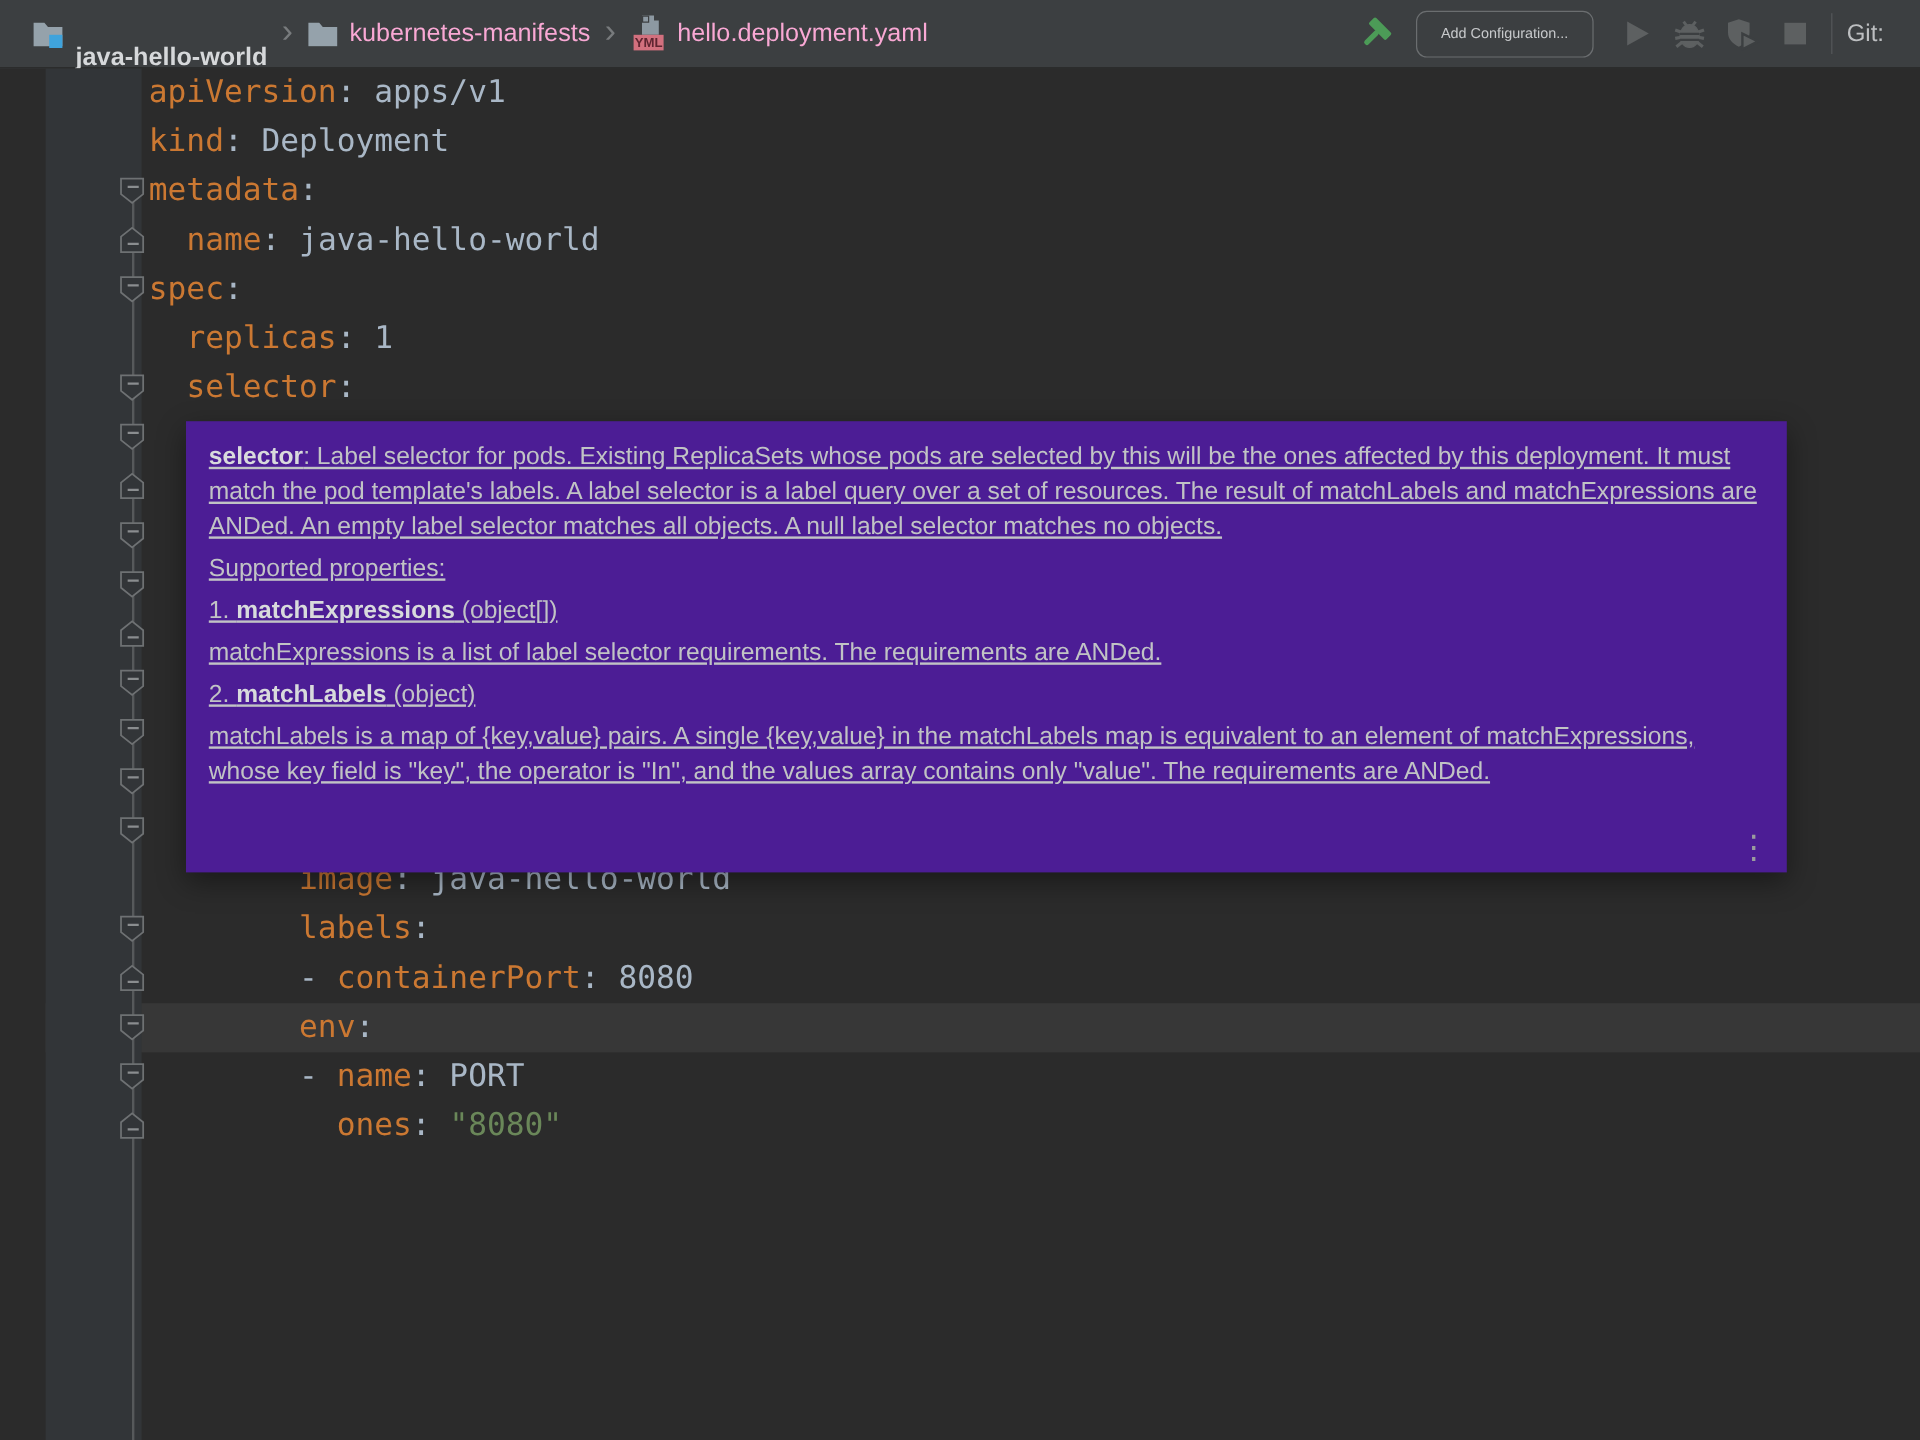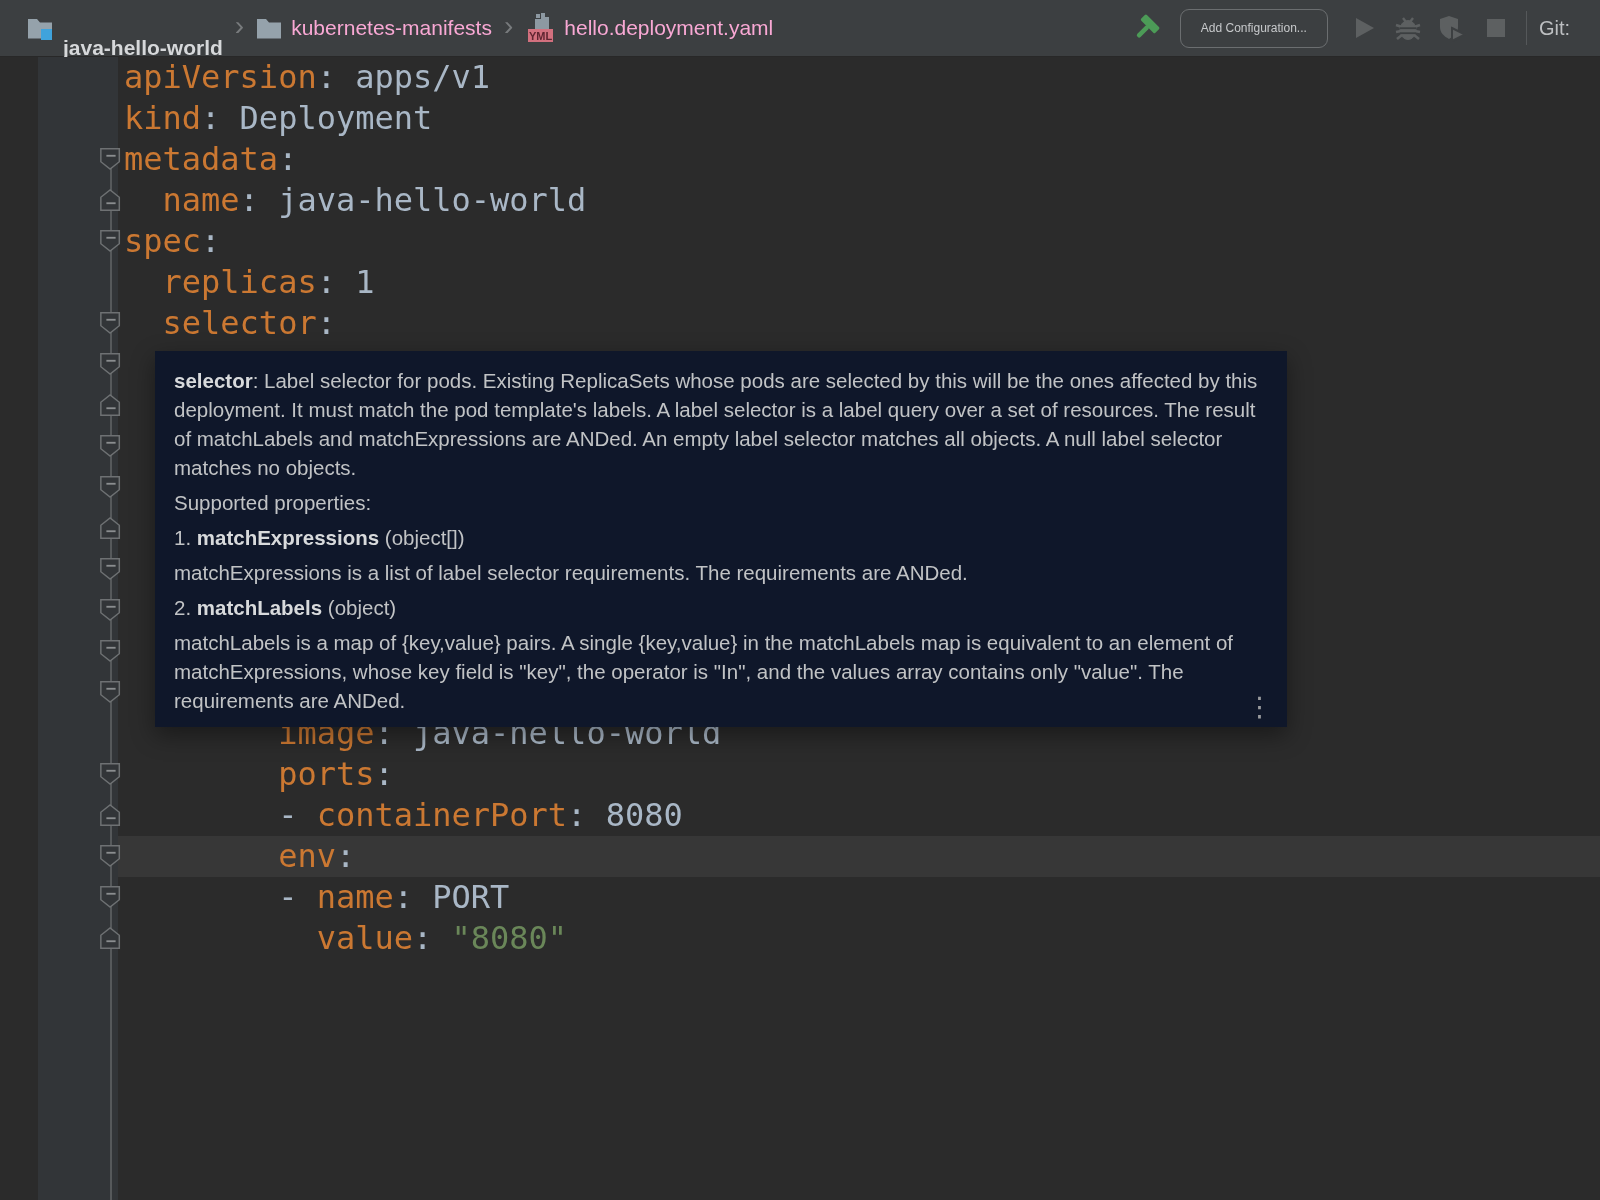--- a/index.html
+++ b/index.html
@@ -41,31 +41,31 @@
             background:#2b2b2b; }
   .gutter { position:absolute; left:38px; top:0; width:80px; height:1143px;
             background:#323538; z-index:2; }
   .fold-line { position:absolute; left:72px; top:101px; bottom:0; width:2px;
                background:#56595b; }
   .fold-marker { position:absolute; left:61px; cursor:pointer; }
   .line-highlight { position:absolute; left:38px; right:0; height:41px;
                     background:#373737; z-index:1; }
   .code { position:absolute; left:124px; top:0; right:0; z-index:3; }
   .code-line { position:absolute; left:0; height:41px; line-height:41px;
-               font-family:"DejaVu Sans Mono", monospace; font-size:32px;
+               font-family:"DejaVu Sans Mono", monospace; font-size:26px;
                white-space:pre; cursor:text; }
   .c-key { color:#cb7832; }
   .c-val { color:#a9b7c6; }
   .c-str { color:#6a8759; }
 
   
-  .doc-tooltip { position:absolute; left:155px; top:294px; width:1132px; height:376px;
-                 background:#0f172a; z-index:10; padding:15px 20px 10px 19px;
+  .doc-tooltip { position:absolute; left:155px; top:294px; width:1334px; height:376px;
+                 background:#4c1d95; z-index:10; padding:15px 20px 10px 19px;
                  box-shadow:0 8px 22px rgba(0,0,0,0.40);
-                 color:#c1c3c5; font-size:20.5px; line-height:29px; }
+                 color:#c1c3c5; font-size:20.5px; line-height:29px;text-decoration:underline; }
   .doc-tooltip p { margin:0 0 6px 0; }
   .doc-tooltip b { color:#d8dadc; }
   .more-dots { position:absolute; right:14px; bottom:6px; color:#9a9c9e;
                font-size:27px; letter-spacing:0; cursor:pointer;
                font-family:"DejaVu Sans", sans-serif; }
 </style>
 </head>
 <body>
 
 <div class="toolbar">
@@ -236,25 +236,25 @@
     </div>
   <div class="code" id="code-lines">
       <div class="code-line" style="top: 0px;"><span class="c-key">apiVersion</span><span class="c-val">: apps/v1</span></div>
       <div class="code-line" style="top: 41px;"><span class="c-key">kind</span><span class="c-val">: Deployment</span></div>
       <div class="code-line" style="top: 82px;"><span class="c-key">metadata</span><span class="c-val">:</span></div>
       <div class="code-line" style="top: 123px;"><span class="c-val">  </span><span class="c-key">name</span><span class="c-val">: java-hello-world</span></div>
       <div class="code-line" style="top: 164px;"><span class="c-key">spec</span><span class="c-val">:</span></div>
       <div class="code-line" style="top: 205px;"><span class="c-val">  </span><span class="c-key">replicas</span><span class="c-val">: 1</span></div>
       <div class="code-line" style="top: 246px;"><span class="c-val">  </span><span class="c-key">selector</span><span class="c-val">:</span></div>
       <div class="code-line" style="top: 656px;"><span class="c-val">        </span><span class="c-key">image</span><span class="c-val">: java-hello-world</span></div>
-      <div class="code-line" style="top: 697px;"><span class="c-val">        </span><span class="c-key">ports</span><span class="c-val">:</span></div>
+      <div class="code-line" style="top: 697px;"><span class="c-val">        </span><span class="c-key">labels</span><span class="c-val">:</span></div>
       <div class="code-line" style="top: 738px;"><span class="c-val">        - </span><span class="c-key">containerPort</span><span class="c-val">: 8080</span></div>
       <div class="code-line" style="top: 779px;"><span class="c-val">        </span><span class="c-key">env</span><span class="c-val">:</span></div>
       <div class="code-line" style="top: 820px;"><span class="c-val">        - </span><span class="c-key">name</span><span class="c-val">: PORT</span></div>
-      <div class="code-line" style="top: 861px;"><span class="c-val">          </span><span class="c-key">value</span><span class="c-val">: </span><span class="c-str">"8080"</span></div>
+      <div class="code-line" style="top: 861px;"><span class="c-val">          </span><span class="c-key">ones</span><span class="c-val">: </span><span class="c-str">"8080"</span></div>
     </div>
 
   <div class="doc-tooltip" id="doc-tooltip">
     <div id="tooltip-body">
         <p><b>selector</b>: Label selector for pods. Existing ReplicaSets whose pods are selected by this will be the ones affected by this deployment. It must match the pod template's labels. A label selector is a label query over a set of resources. The result of matchLabels and matchExpressions are ANDed. An empty label selector matches all objects. A null label selector matches no objects.</p>
         <p>Supported properties:</p>
         <p>1. <b>matchExpressions</b> (object[])</p>
         <p>matchExpressions is a list of label selector requirements. The requirements are ANDed.</p>
         <p>2. <b>matchLabels</b> (object)</p>
         <p>matchLabels is a map of {key,value} pairs. A single {key,value} in the matchLabels map is equivalent to an element of matchExpressions, whose key field is "key", the operator is "In", and the values array contains only "value". The requirements are ANDed.</p>

